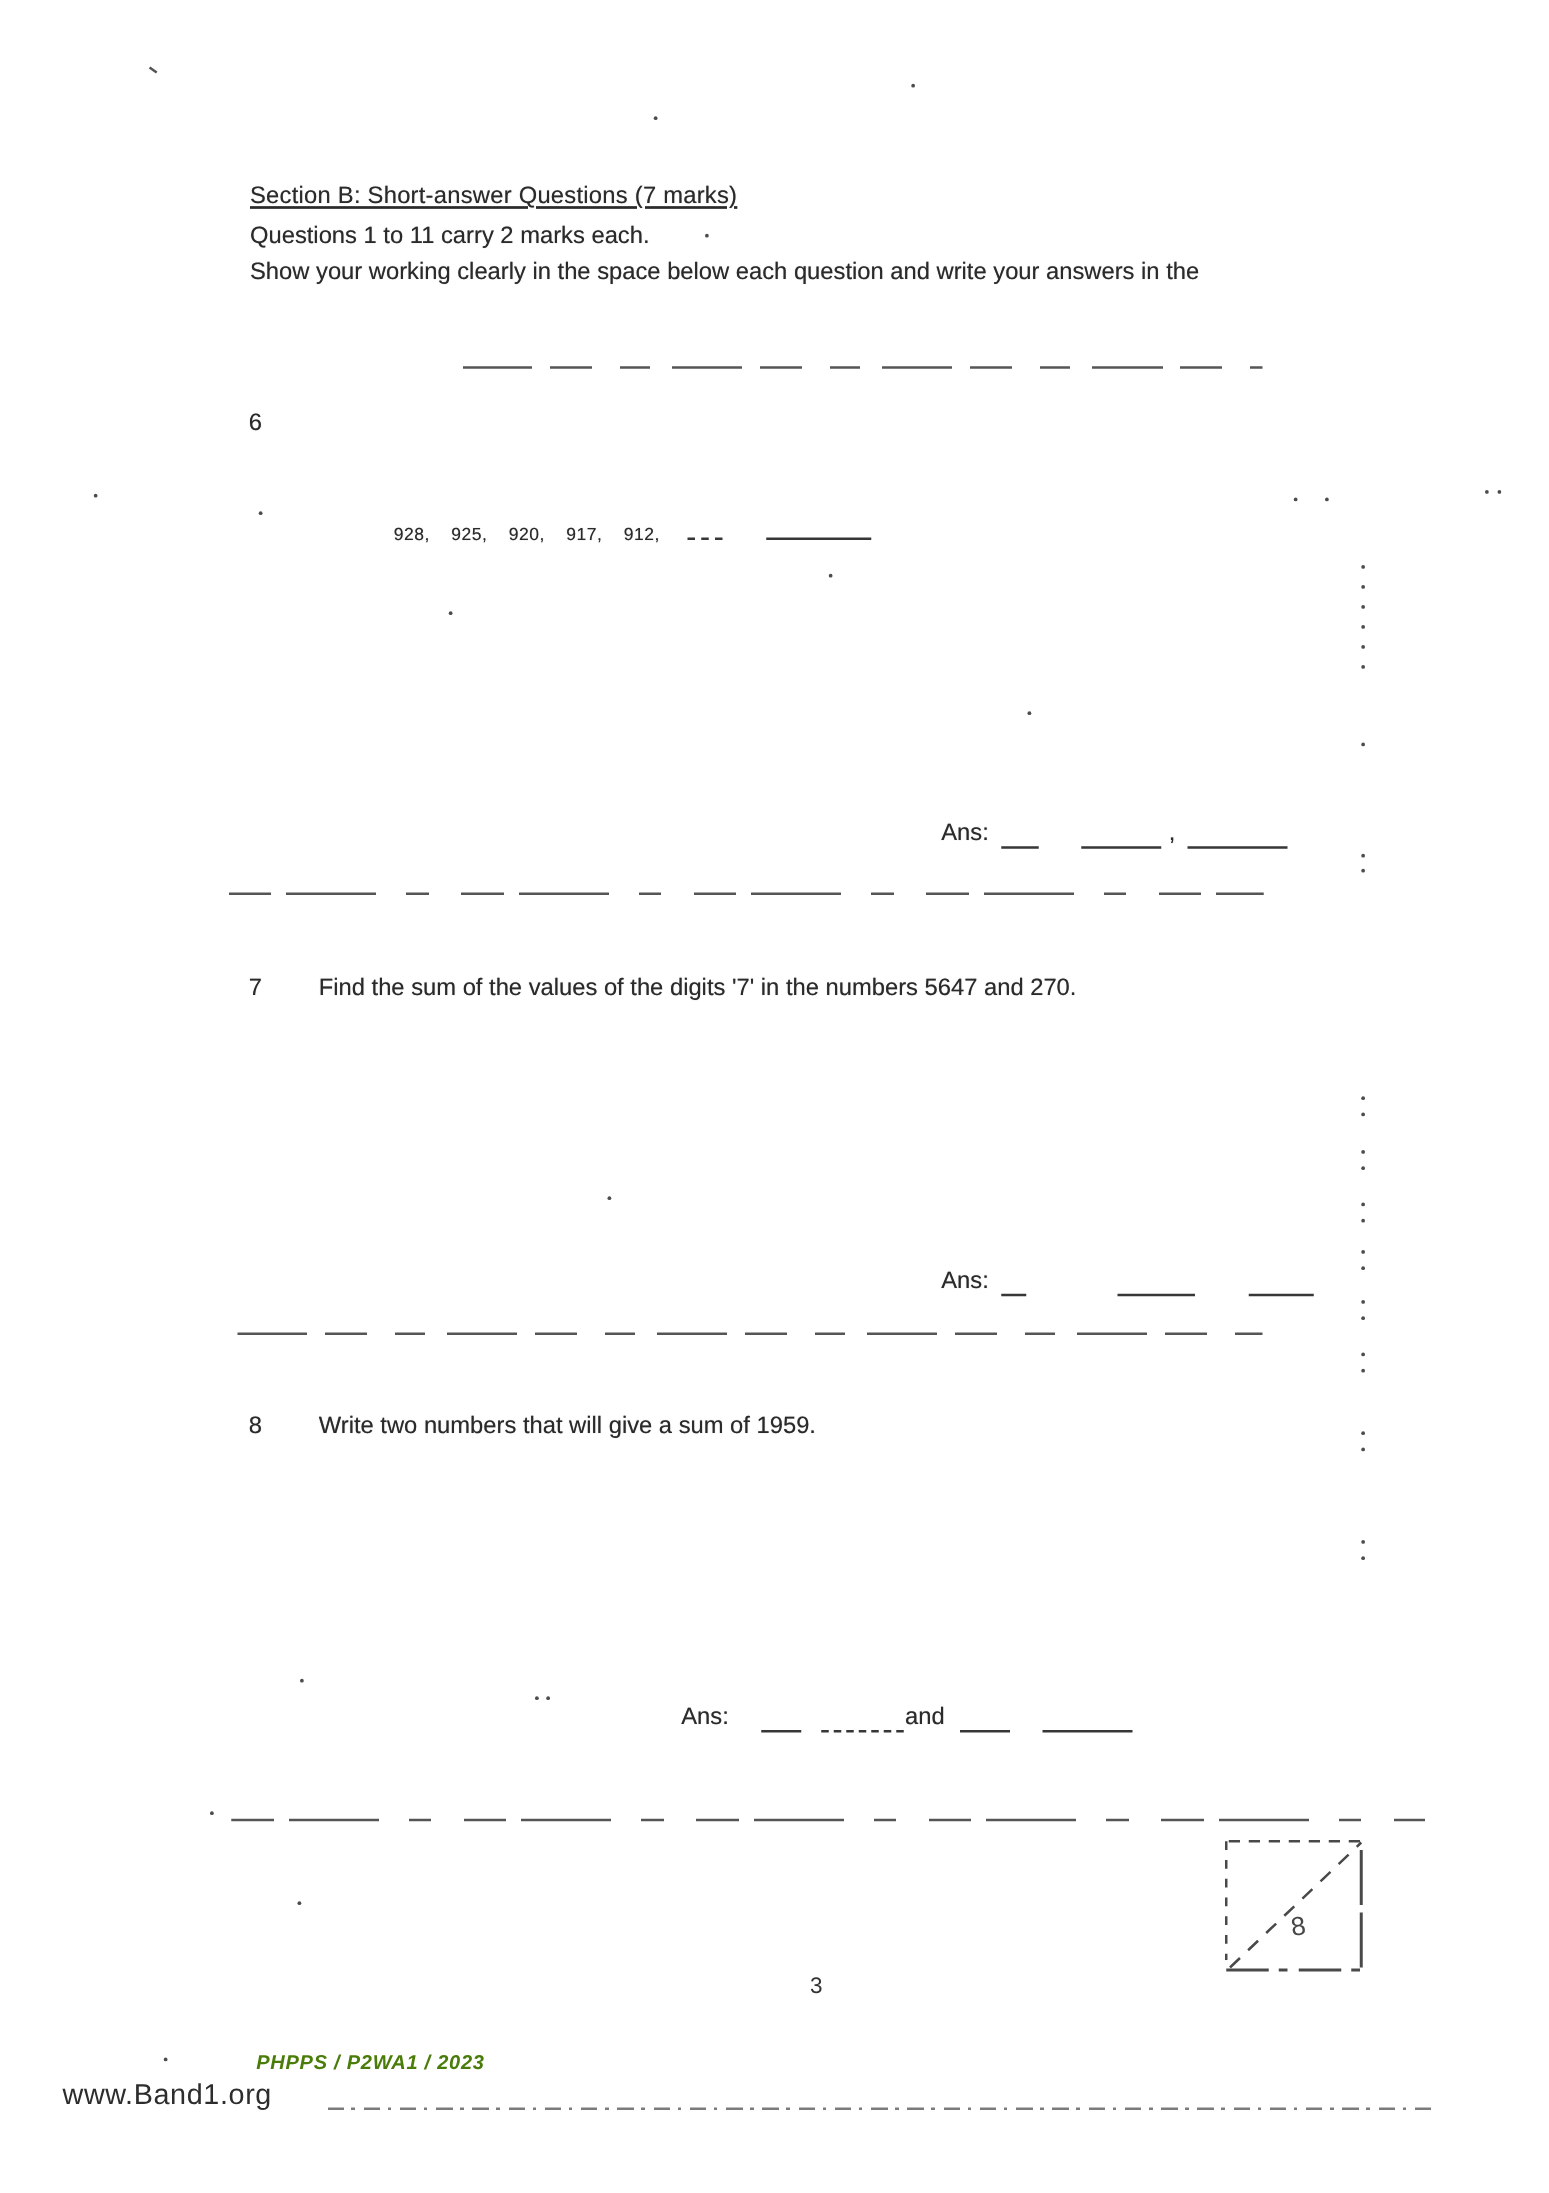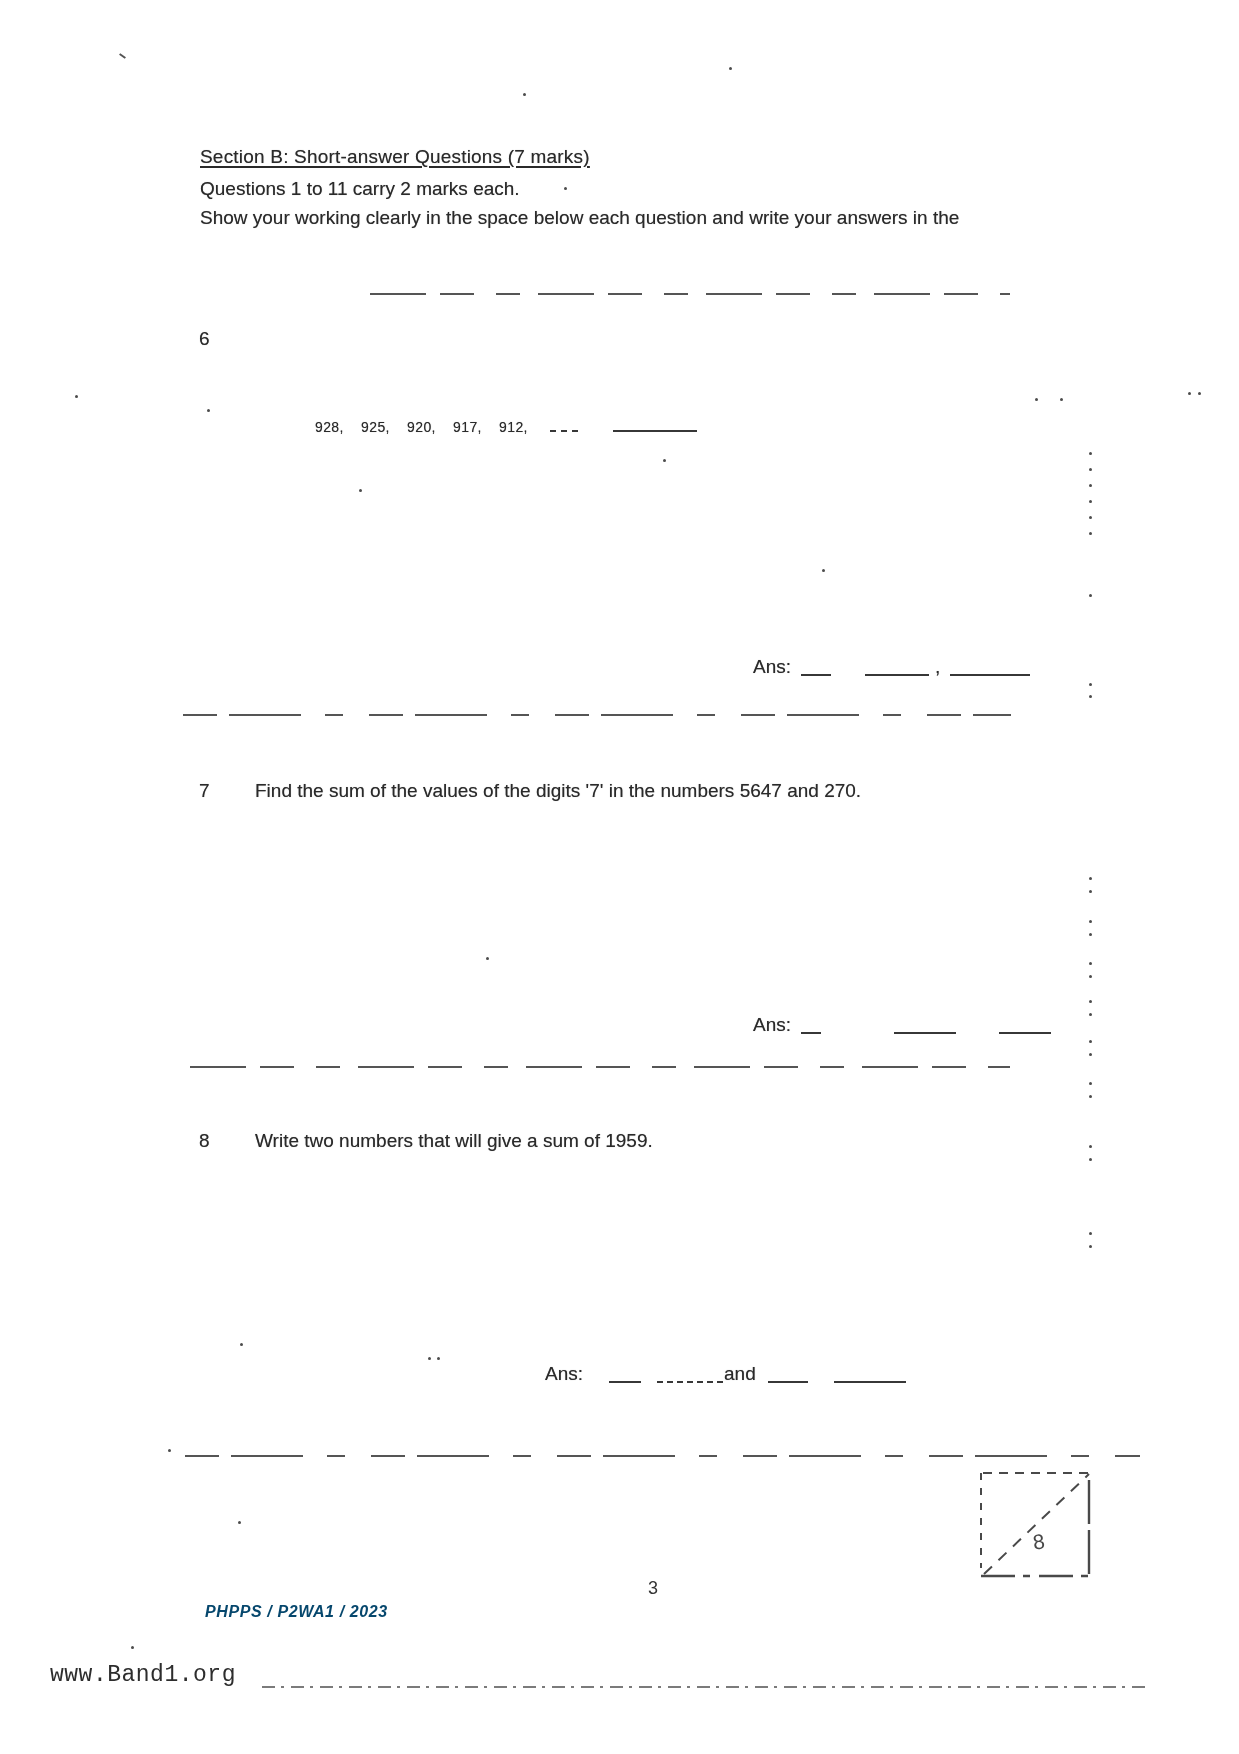--- a/index.html
+++ b/index.html
@@ -8,30 +8,30 @@
     font-family:"Liberation Sans",sans-serif;color:#2b2b2b;
   }
   .scan{position:absolute;inset:0;filter:blur(0.35px) contrast(1.05);}
   .abs{position:absolute;}
   .txt{font-size:19px;line-height:1.25;color:#2e2e2e;text-shadow:0 0 0.7px rgba(45,45,45,0.55);}
   .heading{font-size:19px;text-decoration:underline;text-decoration-thickness:1.6px;text-underline-offset:3px;letter-spacing:0.2px;}
   .qnum{font-size:19px;}
   .pattern{font-size:14px;white-space:pre;letter-spacing:0.4px;}
   .blank{display:inline-block;border-bottom:2.2px solid #3a3a3a;height:16px;vertical-align:baseline;}
   .blank.dotted{border-bottom-style:dashed;border-bottom-width:2px;}
-  .ansrow{display:flex;align-items:center;font-size:19px;}
+  .ansrow{display:flex;align-items:flex-end;font-size:19px;}
   .ansrow .lbl{margin-right:10px;}
   .divider{position:absolute;height:2.4px;opacity:0.85;
     background:repeating-linear-gradient(90deg,#3b3b3b 0 56px,rgba(0,0,0,0) 56px 70px,#3b3b3b 70px 104px,rgba(0,0,0,0) 104px 126px,#3b3b3b 126px 150px,rgba(0,0,0,0) 150px 168px);}
   .divider.alt{background:repeating-linear-gradient(90deg,#3b3b3b 0 34px,rgba(0,0,0,0) 34px 46px,#3b3b3b 46px 118px,rgba(0,0,0,0) 118px 142px,#3b3b3b 142px 160px,rgba(0,0,0,0) 160px 186px);}
   .dot{position:absolute;width:3px;height:3px;background:#4e4e4e;border-radius:50%;}
   .tick{position:absolute;width:7px;height:2px;background:#555;transform:rotate(35deg);}
-  .footer-ref{font-size:16px;font-style:italic;font-weight:bold;color:#0c4a6e;filter:blur(0.45px);letter-spacing:0.6px;}
+  .footer-ref{font-size:16px;font-style:italic;font-weight:bold;color:#4d7c0f;filter:blur(0.45px);letter-spacing:0.6px;margin-top:39px;}
   .pageno{font-size:18px;color:#383838;}
-  .watermark{font-family:Liberation Mono, monospace;font-size:23px;color:#2d2d2d;letter-spacing:0.5px;}
+  .watermark{font-family:Liberation Sans, sans-serif;font-size:23px;color:#2d2d2d;letter-spacing:0.5px;}
   .wm-line{position:absolute;height:2px;
     background:repeating-linear-gradient(90deg,#5a5a5a 0 13px,rgba(0,0,0,0) 13px 19px,#5a5a5a 19px 22px,rgba(0,0,0,0) 22px 29px);opacity:0.8;}
   .scorebox{position:absolute;left:975px;top:1468px;width:118px;height:112px;}
   .scorebox .mark{position:absolute;left:58px;top:62px;font-size:21px;color:#4a4a4a;transform:rotate(-8deg);}
 </style>
 </head>
 <body>
 
 <div class="page">
   <div class="scan">

